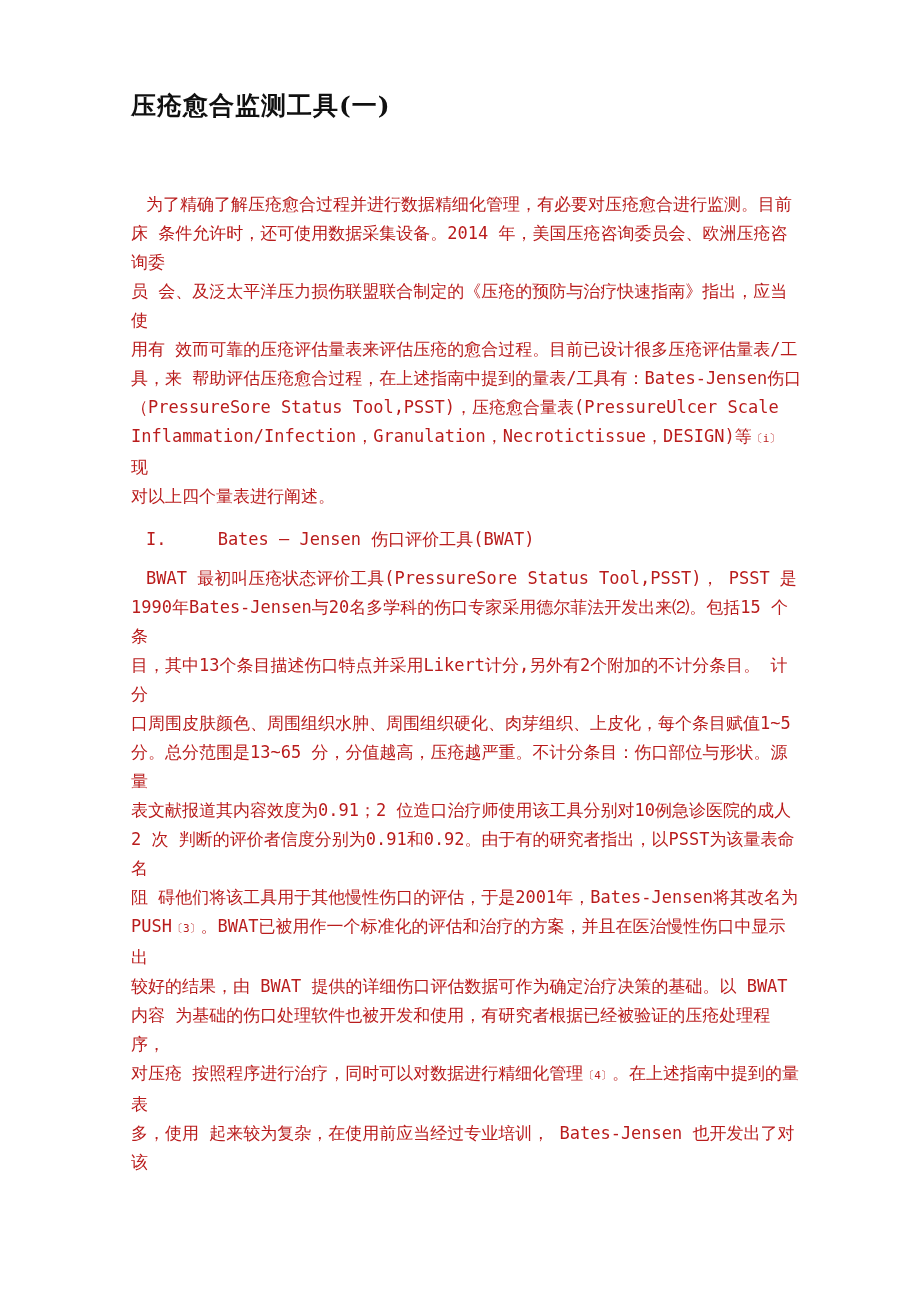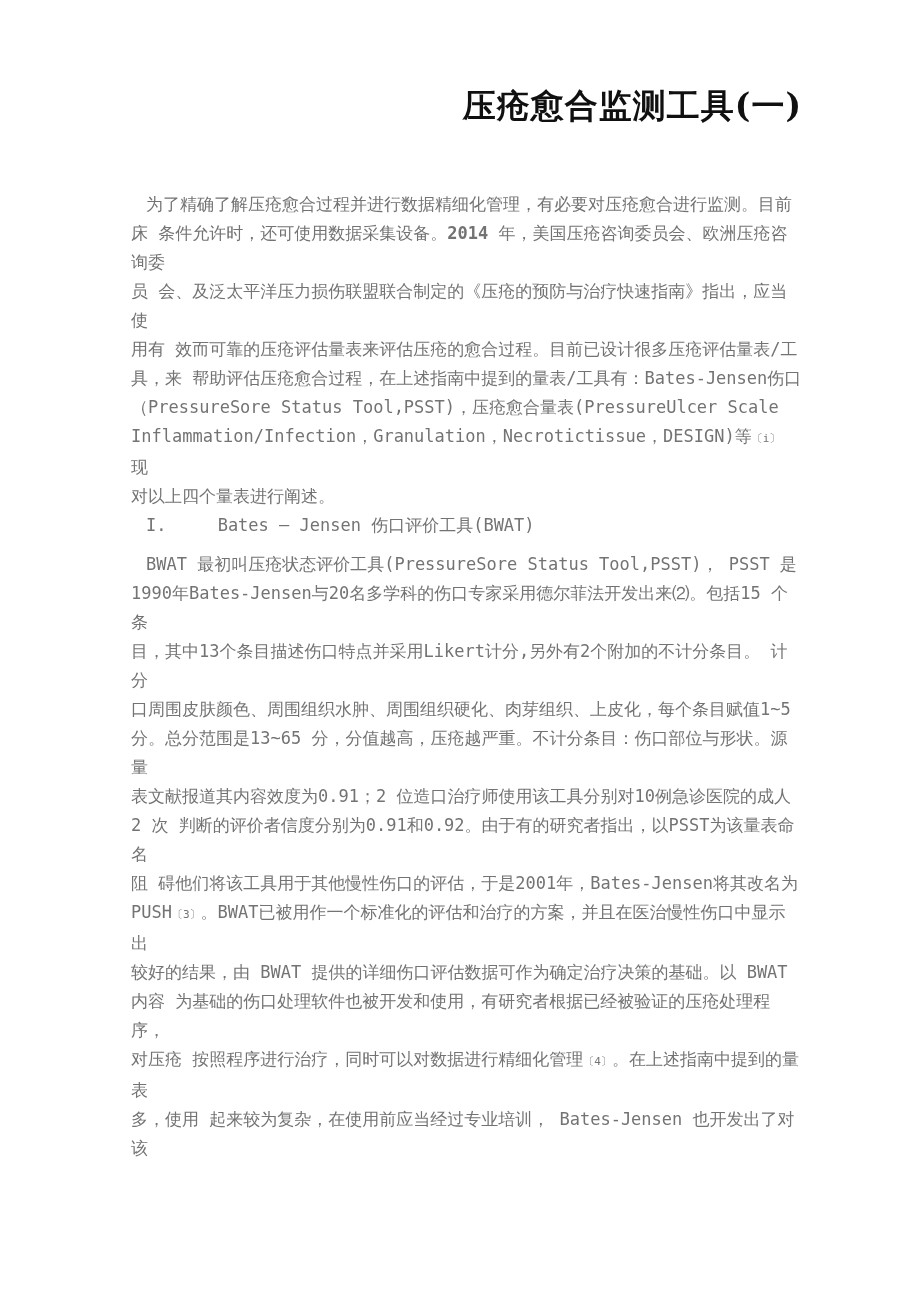--- a/index.html
+++ b/index.html
@@ -16,39 +16,40 @@
     overflow: hidden;
     font-family: "DejaVu Sans Mono", "Liberation Mono", monospace;
     color: #1d1d1d;
   }
   .content {
     padding: 86px 118px 0 131px;
   }
   .doc-title {
     font-family: "DejaVu Serif", "Liberation Serif", serif;
     font-weight: 700;
-    font-size: 33px;
+    font-size: 25px;
     line-height: 40px;
-    text-align: right;
+    text-align: left;
     letter-spacing: 1px;
     margin: 0 0 64px 0;
     color: #101010;
   }
   .block { margin: 0; }
   .block.heading {
+    margin-top: 14px;
     margin-bottom: 10px;
   }
   .line {
     font-size: 17px;
     line-height: 29px;
     white-space: pre-wrap;
-    color: #737373;
+    color: #b91c1c;
   }
   .line.indent { padding-left: 15px; }
-  .seg-bold { font-weight: 700; }
+  .seg-bold { font-weight: 400; }
   .seg-ref {
     font-size: 11px;
     letter-spacing: 0;
   }
 </style>
 </head>
 <body>
 
 <div class="page">
   <div class="content">

